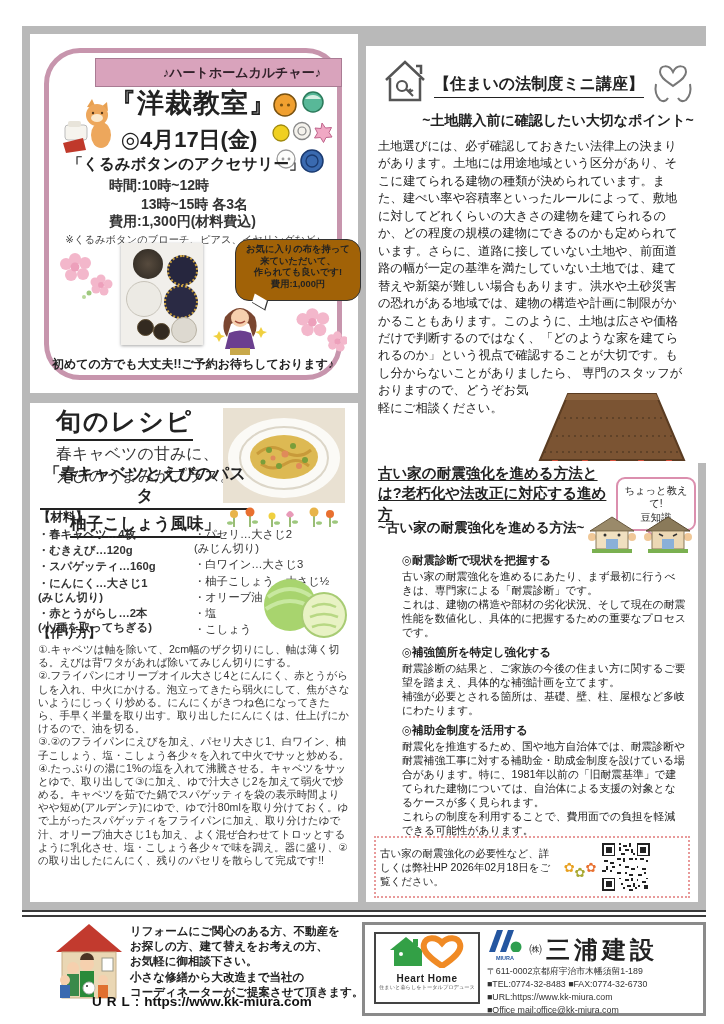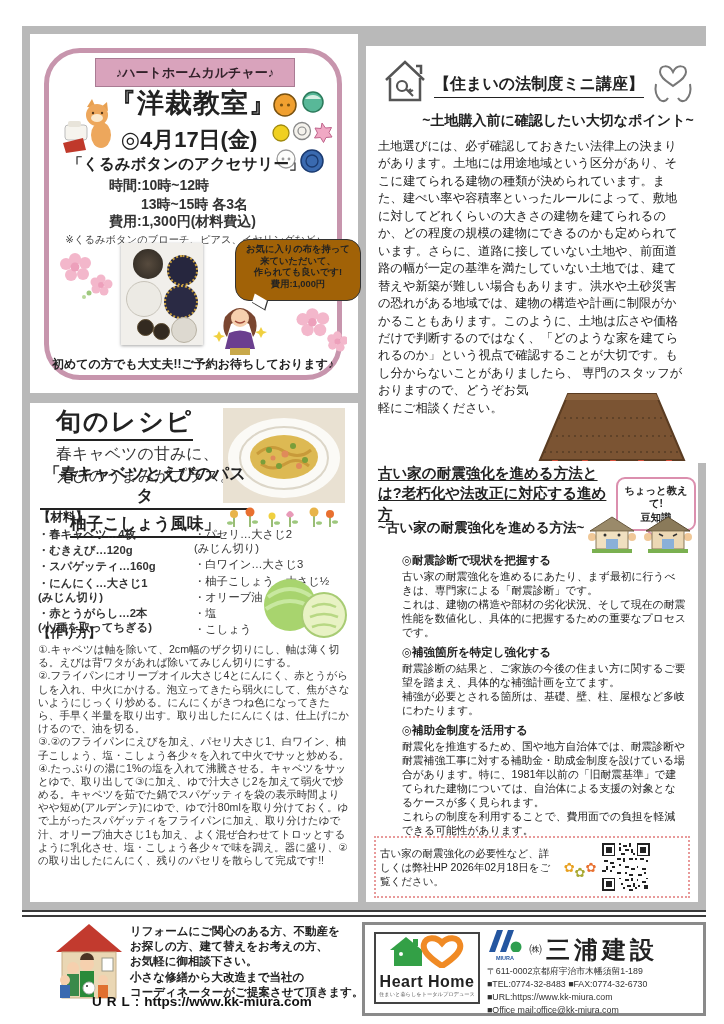--- a/index.html
+++ b/index.html
@@ -12,21 +12,21 @@
   .panel-law{left:344px;top:20px;width:384px;height:417px;}
   .panel-quake{left:344px;top:435px;width:332px;height:441px;}
   .pre{white-space:pre-line;}
   .abs{position:absolute;}
 
   
   .pink-box{position:absolute;left:14px;top:14px;width:288px;height:322px;border:5px solid #c795ad;
             border-radius:36px;background:#fff;}
   .culture-badge{position:absolute;left:46px;top:5px;width:198px;height:27px;line-height:27px;
                  background:#d9a3bc;border:1px solid #a97b93;text-align:center;
-                 font-size:13px;font-weight:bold;color:#33222b;}
+                 font-size:13px;font-weight:bold;color:#33222b;padding-left:47px;}
   .culture-title{position:absolute;left:0;right:0;top:32px;text-align:center;font-size:27px;
                  font-weight:bold;letter-spacing:1px;}
   .culture-date{position:absolute;left:30px;width:220px;top:72px;text-align:center;font-size:22px;font-weight:bold;}
   .culture-sub{position:absolute;left:0;right:14px;top:101px;text-align:center;font-size:15.5px;font-weight:bold;}
   .culture-line{position:absolute;font-size:14px;font-weight:bold;color:#333;}
   .culture-note{position:absolute;left:0;right:0;top:180px;text-align:center;font-size:10.3px;color:#444;}
   .culture-close{position:absolute;left:-12px;right:-12px;top:303px;text-align:center;
                  font-size:12px;font-weight:bold;}
   .btn-photo{position:absolute;left:72px;top:190px;width:82px;height:102px;background:#f1efeb;
              box-shadow:0 1px 3px rgba(0,0,0,.35);}
@@ -53,21 +53,21 @@
   .recipe-name .l2{margin-top:3px;}
   .ingr-header,.steps-header{position:absolute;left:8px;font-size:12.5px;font-weight:bold;}
   .ingr-col{position:absolute;top:124px;font-size:11.3px;line-height:1.26;color:#333;}
   .ingr-col div{margin-bottom:2px;}
   .steps{position:absolute;left:8px;top:240px;width:312px;font-size:10.6px;line-height:1.245;color:#333;}
 
   
   .quake-title{position:absolute;left:12px;top:2px;width:238px;font-size:14.5px;font-weight:bold;line-height:1.4;
                text-decoration:underline;text-underline-offset:2px;}
   .tip-bubble{position:absolute;left:250px;top:16px;width:72px;background:#fff;border:2px solid #db8fae;
-              border-radius:9px;padding:5px 2px;font-size:10.3px;font-weight:bold;text-align:center;line-height:1.3;}
+              border-radius:9px;padding:5px 2px;font-size:10.3px;font-weight:normal;text-align:center;line-height:1.3;}
   .tip-bubble:after{content:"";position:absolute;left:30px;bottom:-7px;width:10px;height:10px;background:#fff;
               border-right:2px solid #db8fae;border-bottom:2px solid #db8fae;transform:rotate(45deg);}
   .quake-sub{position:absolute;left:12px;top:58px;font-size:13.5px;font-weight:bold;}
   .quake-sections{position:absolute;left:12px;top:92px;width:308px;font-size:10.8px;line-height:1.3;color:#222;}
   .quake-sections h4{margin:0 0 1px 0;font-size:11.5px;}
   .quake-sections .sec{margin-bottom:6px;margin-left:24px;}
   .notice{position:absolute;left:8px;right:8px;bottom:4px;height:58px;border:2px dotted #e89a9a;
           display:flex;align-items:center;padding:0 4px;}
   .notice-text{width:178px;font-size:10.5px;line-height:1.35;color:#222;}
   .notice-flowers{width:44px;text-align:center;font-size:13px;line-height:1;}
@@ -76,21 +76,21 @@
 
   
   .double-line{position:absolute;left:22px;top:910px;width:684px;height:3px;
                border-top:2px solid #3a3a3a;border-bottom:2px solid #3a3a3a;}
   .footer-msg{position:absolute;left:130px;top:924px;width:240px;font-size:11.5px;font-weight:bold;
               line-height:1.32;color:#222;}
   .footer-url{position:absolute;left:92px;top:994px;font-size:13.5px;font-weight:bold;color:#111;}
   .footer-url .lbl{letter-spacing:5px;}
   .company-box{position:absolute;left:362px;top:922px;width:338px;height:88px;border:3px solid #8a8a8a;background:#fff;}
   .hh-box{position:absolute;left:9px;top:7px;width:102px;height:68px;border:2px solid #444;text-align:center;}
-  .hh-name{font-size:16px;font-weight:bold;letter-spacing:.5px;margin-top:1px;}
+  .hh-name{font-size:10px;font-weight:bold;letter-spacing:.5px;margin-top:1px;}
   .hh-tag{font-size:5.5px;color:#555;transform:scale(.95);}
   .co-info{position:absolute;left:122px;top:3px;width:212px;}
   .co-head{display:flex;align-items:flex-end;}
   .miura-logo{text-align:center;margin-right:6px;}
   .miura-lbl{font-size:5.5px;color:#2456a0;font-weight:bold;line-height:1;}
   .co-prefix{font-size:13px;margin:0 4px 4px 0;}
   .co-name{font-size:24px;font-weight:bold;letter-spacing:4px;line-height:1;}
   .co-lines{margin-top:3px;font-size:8.8px;line-height:1.5;color:#333;}
 </style>
 </head>

